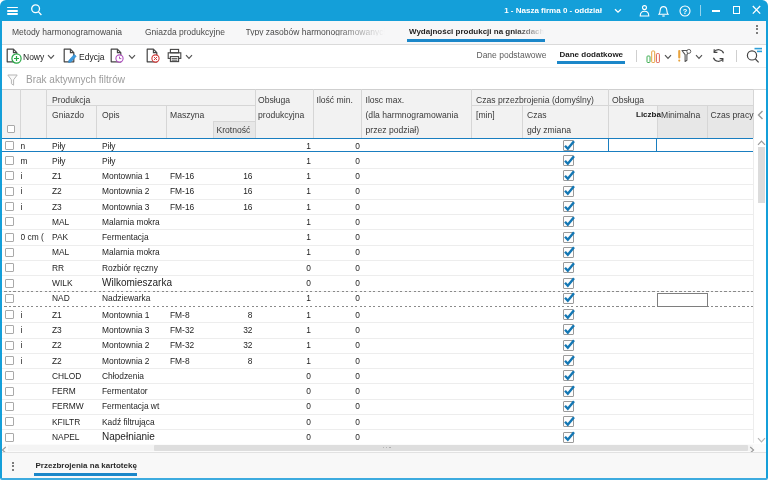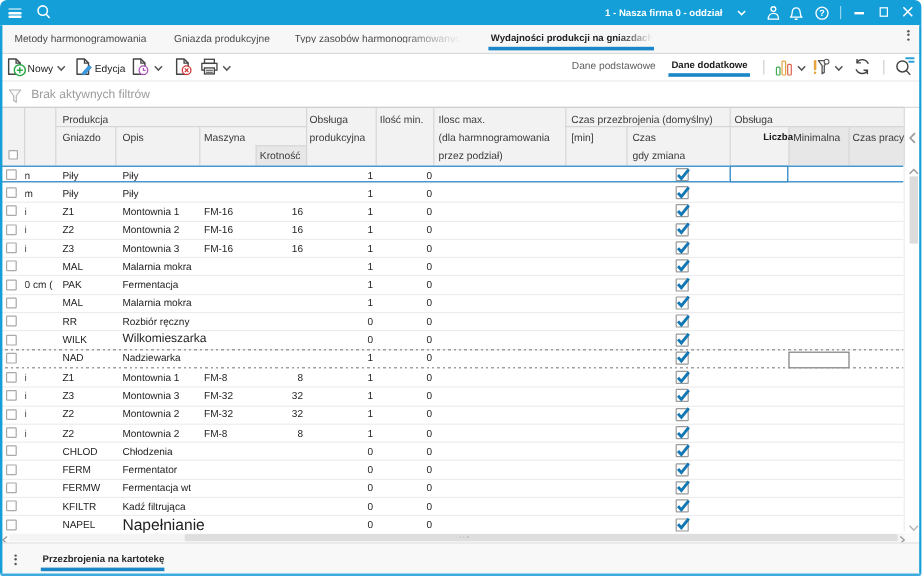--- a/index.html
+++ b/index.html
@@ -382,21 +382,21 @@
 <div style="position:absolute;left:52px;top:421.70000000000005px;transform:translateY(-50%);font-size:8.4px;font-weight:400;color:#1e1e1e;white-space:nowrap;line-height:1;">KFILTR</div>
 <div style="position:absolute;left:102px;top:421.70000000000005px;transform:translateY(-50%);font-size:8.4px;font-weight:400;color:#1e1e1e;white-space:nowrap;line-height:1;">Kadź filtrująca</div>
 <div style="position:absolute;right:457px;top:421.70000000000005px;transform:translateY(-50%);font-size:8.4px;font-weight:400;color:#1e1e1e;white-space:nowrap;line-height:1;">0</div>
 <div style="position:absolute;right:408px;top:421.70000000000005px;transform:translateY(-50%);font-size:8.4px;font-weight:400;color:#1e1e1e;white-space:nowrap;line-height:1;">0</div>
 <div style="position:absolute;left:562.5px;top:416.20000000000005px;width:11px;height:11px;border:1px solid #9a9a9a;border-radius:1px;background:#fdfdfd;box-sizing:border-box;"></div>
     <svg style="position:absolute;left:562.5px;top:412.70000000000005px" width="13" height="15" viewBox="0 0 13 15">
       <path d="M2 8.8 L4.8 11.8 L11 4.2" stroke="#1377b4" stroke-width="2.4" fill="none"></path>
     </svg>
 <div style="position:absolute;left:5.1px;top:432.5px;width:9px;height:9px;border:1px solid #a9a9a9;border-radius:1px;background:#fff;box-sizing:border-box;"></div>
 <div style="position:absolute;left:52px;top:437.0px;transform:translateY(-50%);font-size:8.4px;font-weight:400;color:#1e1e1e;white-space:nowrap;line-height:1;">NAPEL</div>
-<div style="position:absolute;left:102px;top:437.0px;transform:translateY(-50%);font-size:13px;font-weight:400;color:#1e1e1e;white-space:nowrap;line-height:1;">Napełnianie</div>
+<div style="position:absolute;left:102px;top:437.0px;transform:translateY(-50%);font-size:10px;font-weight:400;color:#1e1e1e;white-space:nowrap;line-height:1;">Napełnianie</div>
 <div style="position:absolute;right:457px;top:437.0px;transform:translateY(-50%);font-size:8.4px;font-weight:400;color:#1e1e1e;white-space:nowrap;line-height:1;">0</div>
 <div style="position:absolute;right:408px;top:437.0px;transform:translateY(-50%);font-size:8.4px;font-weight:400;color:#1e1e1e;white-space:nowrap;line-height:1;">0</div>
 <div style="position:absolute;left:562.5px;top:431.5px;width:11px;height:11px;border:1px solid #9a9a9a;border-radius:1px;background:#fdfdfd;box-sizing:border-box;"></div>
     <svg style="position:absolute;left:562.5px;top:428.0px" width="13" height="15" viewBox="0 0 13 15">
       <path d="M2 8.8 L4.8 11.8 L11 4.2" stroke="#1377b4" stroke-width="2.4" fill="none"></path>
     </svg>
 <div style="position:absolute;left:0px;top:137.6px;width:753px;height:1.6px;background:#1a7ec0;"></div>
 <div style="position:absolute;left:0px;top:150.9px;width:753px;height:1.6px;background:#1a7ec0;"></div>
 <div style="position:absolute;left:608px;top:137.6px;width:49.0px;height:14.9px;border:1.6px solid #1a7ec0;background:#fff;"></div>
 <div style="position:absolute;left:656.5px;top:293.3px;width:51.5px;height:13.4px;border:1.4px solid #7e7e7e;background:#fff;"></div>

